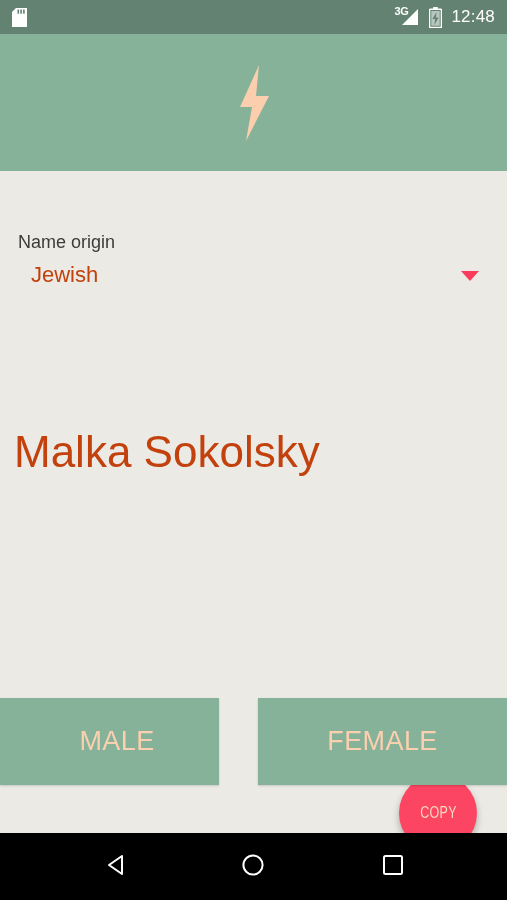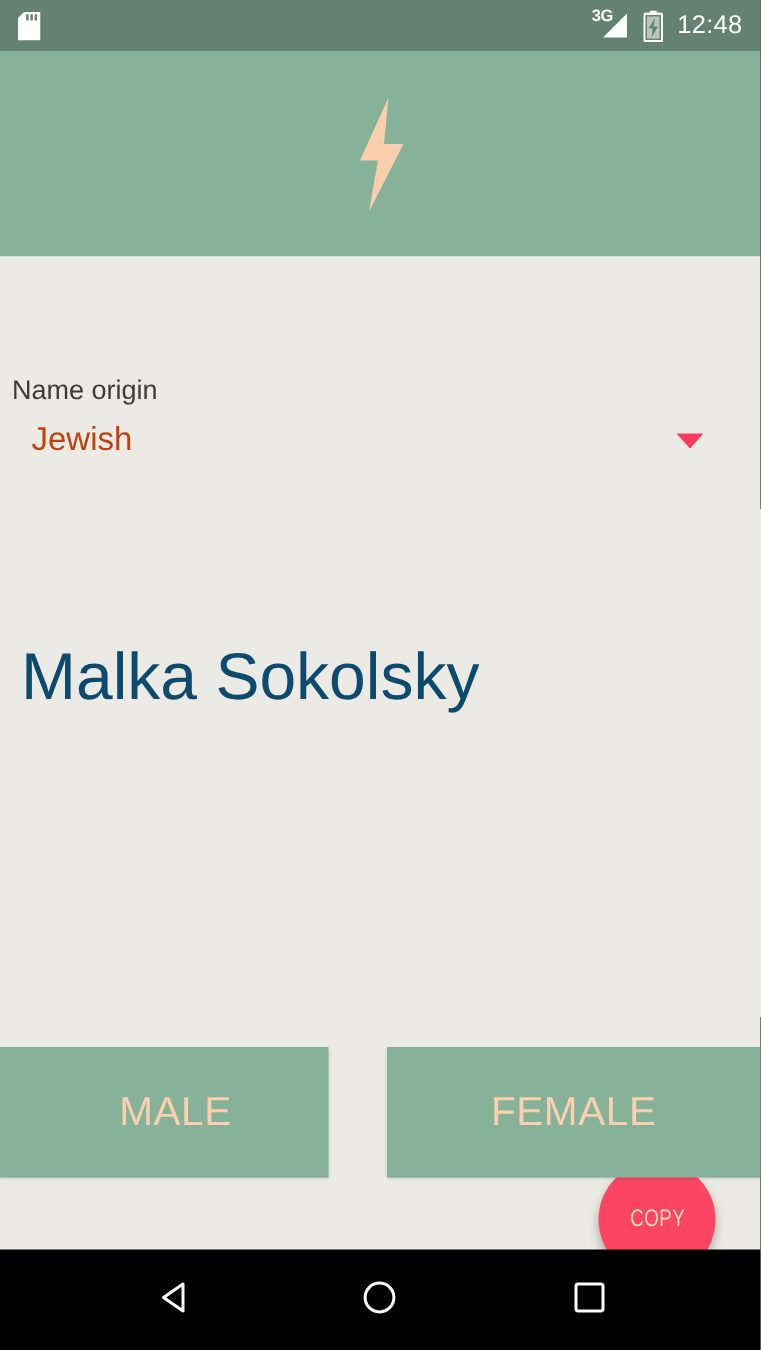--- a/index.html
+++ b/index.html
@@ -88,23 +88,22 @@
   #content {
     position: absolute;
     left: 0; top: 171px;
     width: 507px;
     height: 662px;
     background: #eceae5;
   }
 
   #origin-field {
     position: absolute;
-    left: 8px; top: 60px;
+    left: 18px; top: 60px;
     width: 479px;
-    margin-top: 18px;
   }
   #origin-label {
     font-size: 18px;
     color: #3b3b3b;
     line-height: 22px;
   }
   #origin-row {
     position: relative;
     margin-top: 8px;
     height: 30px;
@@ -122,21 +121,21 @@
     width: 0; height: 0;
     border-left: 9px solid transparent;
     border-right: 9px solid transparent;
     border-top: 10px solid #fb3b5c;
   }
 
   #name-display {
     position: absolute;
     left: 14px; top: 256px;
     font-size: 44px;
-    color: #0c4a6e;
+    color: #c2410c;
     line-height: 50px;
     letter-spacing: 0px;
     white-space: nowrap;
   }
 
   #copy-fab {
     position: absolute;
     left: 399px; top: 603px;
     width: 78px; height: 78px;
     border-radius: 50%;

